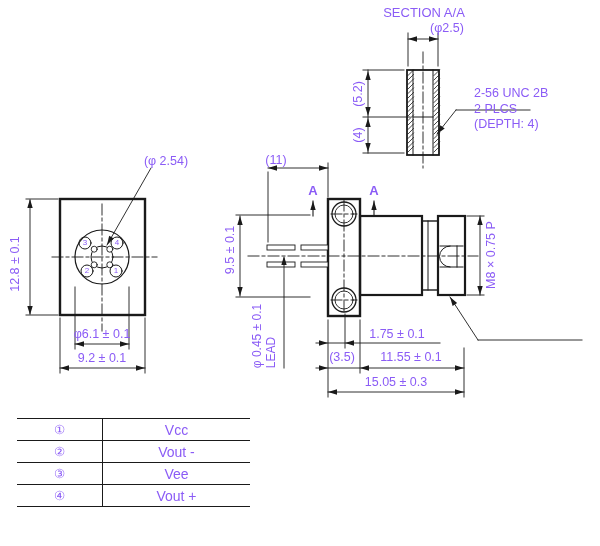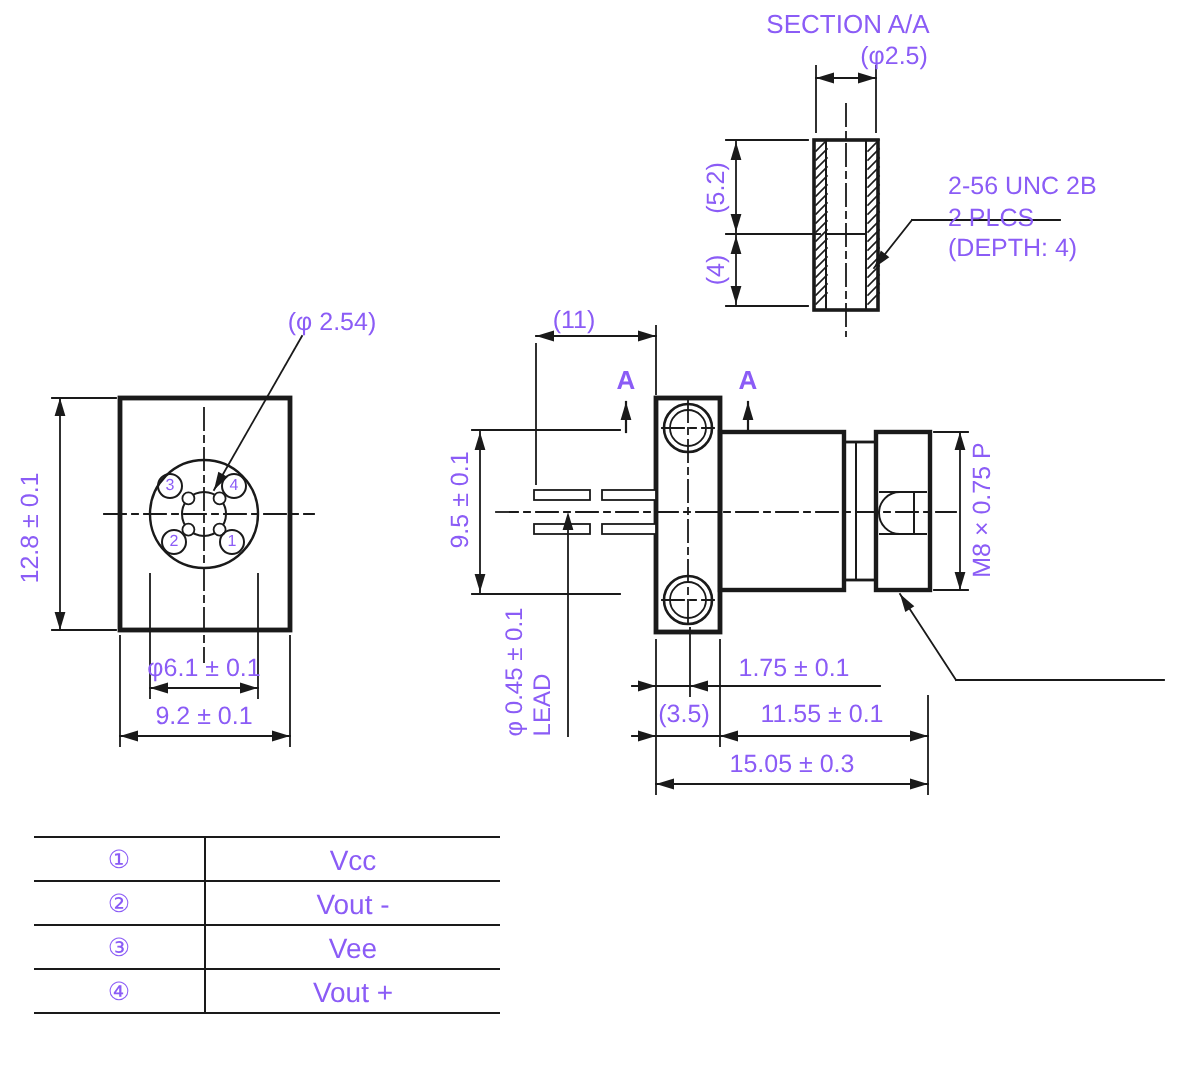--- a/index.html
+++ b/index.html
@@ -228,21 +228,21 @@
   <span class="lbl c" style="left:166px;top:161px;">(φ 2.54)</span>
   <span class="lbl v" style="left:15px;top:264px;">12.8 ± 0.1</span>
   <span class="lbl c" style="left:102px;top:334px;">φ6.1 ± 0.1</span>
   <span class="lbl c" style="left:102px;top:358px;">9.2 ± 0.1</span>
 
   <span class="lbl c small" style="left:85px;top:243px;">3</span>
   <span class="lbl c small" style="left:117px;top:243px;">4</span>
   <span class="lbl c small" style="left:87px;top:271px;">2</span>
   <span class="lbl c small" style="left:116px;top:271px;">1</span>
 
-  <span class="lbl c" style="left:287px;top:160px;">(11)</span>
+  <span class="lbl c" style="left:276px;top:160px;">(11)</span>
   <span class="lbl c marker" style="left:313px;top:190px;">A</span>
   <span class="lbl c marker" style="left:374px;top:190px;">A</span>
   <span class="lbl v" style="left:230px;top:250px;">9.5 ± 0.1</span>
 
   <div class="lbl v vmulti" style="left:264px;top:336px;">
     <div>φ 0.45 ± 0.1</div>
     <div>LEAD</div>
   </div>
 
   <span class="lbl c" style="left:397px;top:334px;text-align:right;">1.75 ± 0.1</span>

